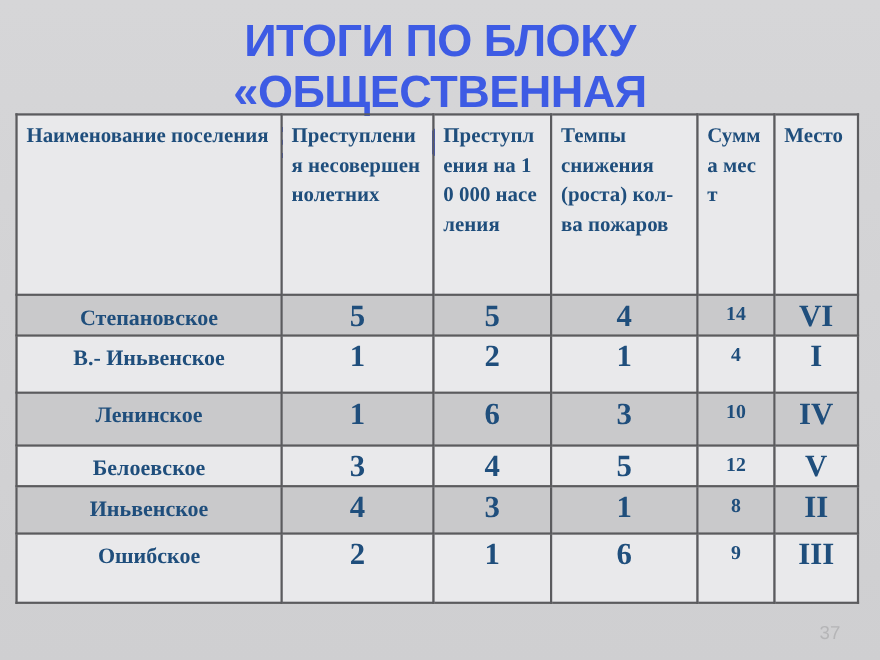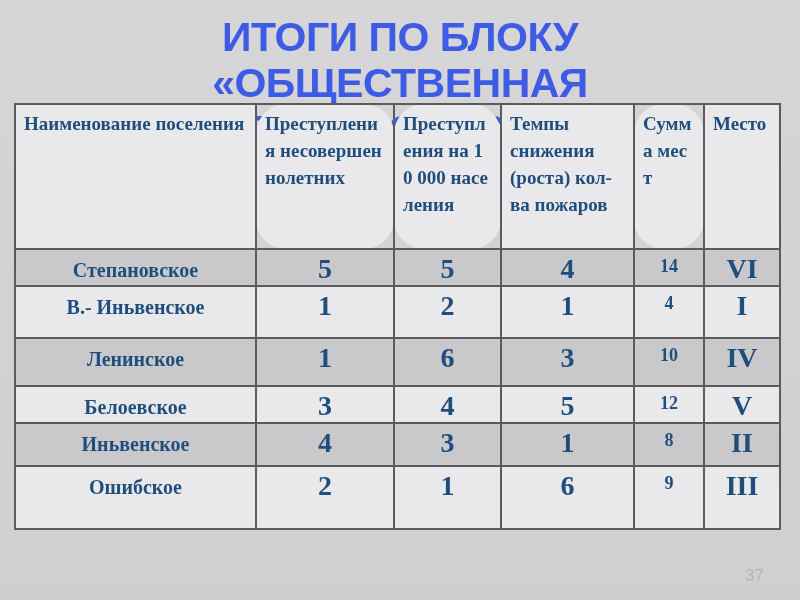--- a/index.html
+++ b/index.html
@@ -40,21 +40,21 @@
     vertical-align:top;
     overflow:hidden;
   }
   table.results th {
     text-align:left;
     padding:6px 8px 4px 8px;
     font-size:19px;
     line-height:1.42;
     background:#e9e9eb;
   }
-  th.brk { word-break:break-all;border-radius:30px; }
+  th.brk { word-break:break-all; }
   tr.row-dark  td { background:#c9c9cb; }
   tr.row-light td { background:#e9e9eb; }
   td.name-cell {
     text-align:center;
     font-size:20px;
     padding-top:8px;
     line-height:1.2;
   }
   td.num-cell {
     text-align:center;
@@ -94,21 +94,21 @@
   <table class="results">
     <colgroup>
       <col style="width:241px">
       <col style="width:138px">
       <col style="width:107px">
       <col style="width:133px">
       <col style="width:70px">
       <col style="width:76px">
     </colgroup>
     <thead>
-      <tr style="height:145px">
+      <tr style="height:164px">
         <th>Наименование поселения</th>
         <th class="brk">Преступления несовершеннолетних</th>
         <th class="brk">Преступления на 10 000 населения</th>
         <th>Темпы снижения (роста) кол-ва пожаров</th>
         <th class="brk">Сумма мест</th>
         <th>Место</th>
       </tr>
     </thead>
     <tbody>
       <tr class="row-dark" style="height:36px">

